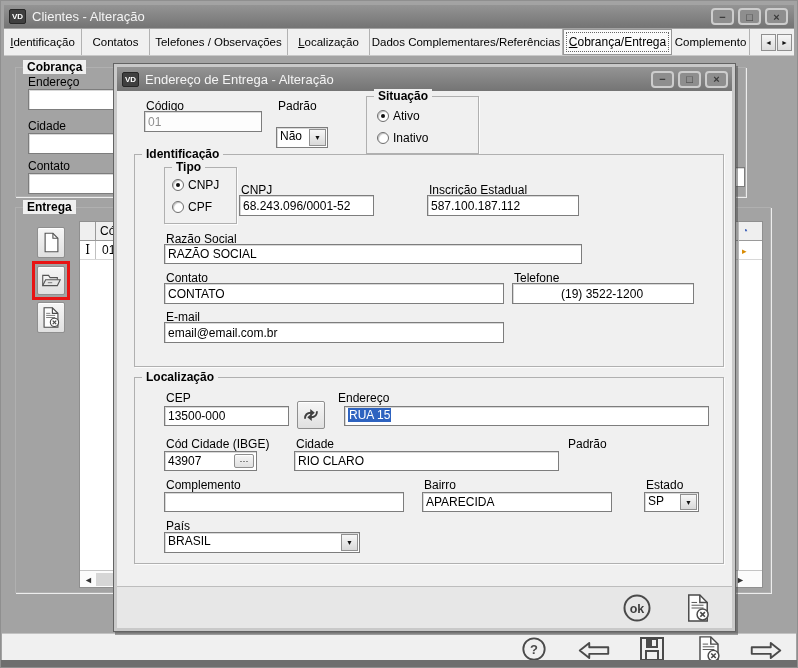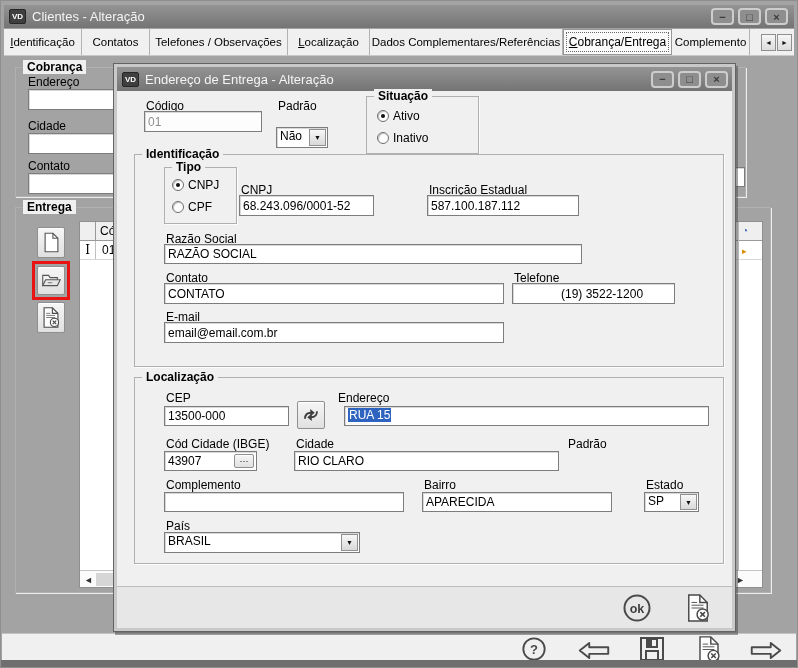--- a/index.html
+++ b/index.html
@@ -250,21 +250,21 @@
       </div>
       <div class="lbl" style="left:124px;top:92px;">CNPJ</div>
       <input class="txt" style="left: 122px; top: 104px; width: 135px;" readonly="" value="68.243.096/0001-52">
       <div class="lbl" style="left:312px;top:92px;">Inscrição Estadual</div>
       <input class="txt" style="left: 310px; top: 104px; width: 152px;" readonly="" value="587.100.187.112">
       <div class="lbl" style="left:49px;top:141px;">Razão Social</div>
       <input class="txt" style="left: 47px; top: 153px; width: 418px; height: 20px;" readonly="" value="RAZÃO SOCIAL">
       <div class="lbl" style="left:49px;top:180px;">Contato</div>
       <input class="txt" style="left: 47px; top: 192px; width: 340px;" readonly="" value="CONTATO">
       <div class="lbl" style="left:397px;top:180px;">Telefone</div>
-      <input class="txt" style="left: 395px; top: 192px; width: 163px; padding-left: 48px;" readonly="" value="(19) 3522-1200">
+      <input class="txt" style="left: 395px; top: 192px; width: 182px; padding-left: 48px;" readonly="" value="(19) 3522-1200">
       <div class="lbl" style="left:49px;top:219px;">E-mail</div>
       <input class="txt" style="left: 47px; top: 231px; width: 340px;" readonly="" value="email@email.com.br">
 
       <div class="groupbox" style="left:17px;top:286px;width:590px;height:187px;">
         <span class="gb-title">Localização</span>
       </div>
       <div class="lbl" style="left:49px;top:300px;">CEP</div>
       <input class="txt" style="left: 47px; top: 315px; width: 125px; height: 20px;" readonly="" value="13500-000">
       <div class="pushbtn" style="left:180px;top:310px;width:28px;height:28px;">
         <svg width="18" height="18" viewBox="0 0 24 24">

